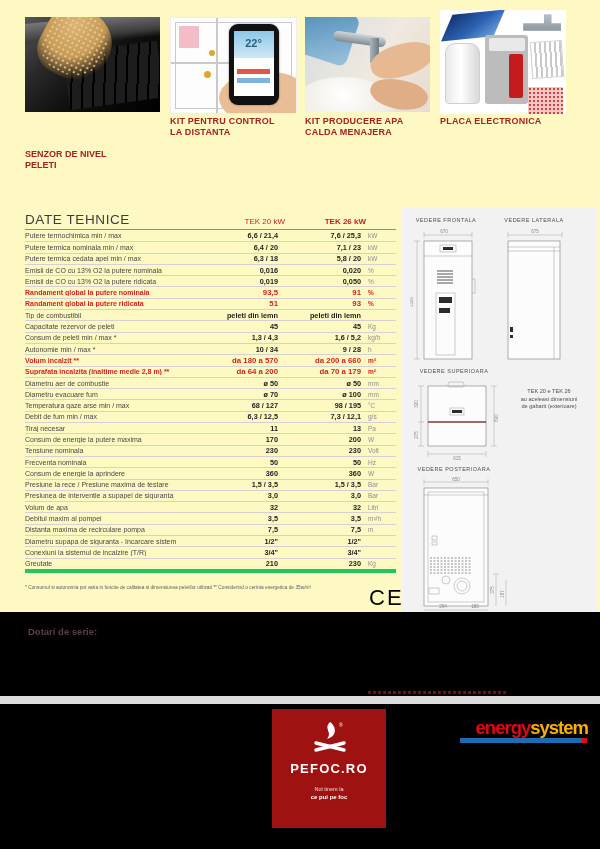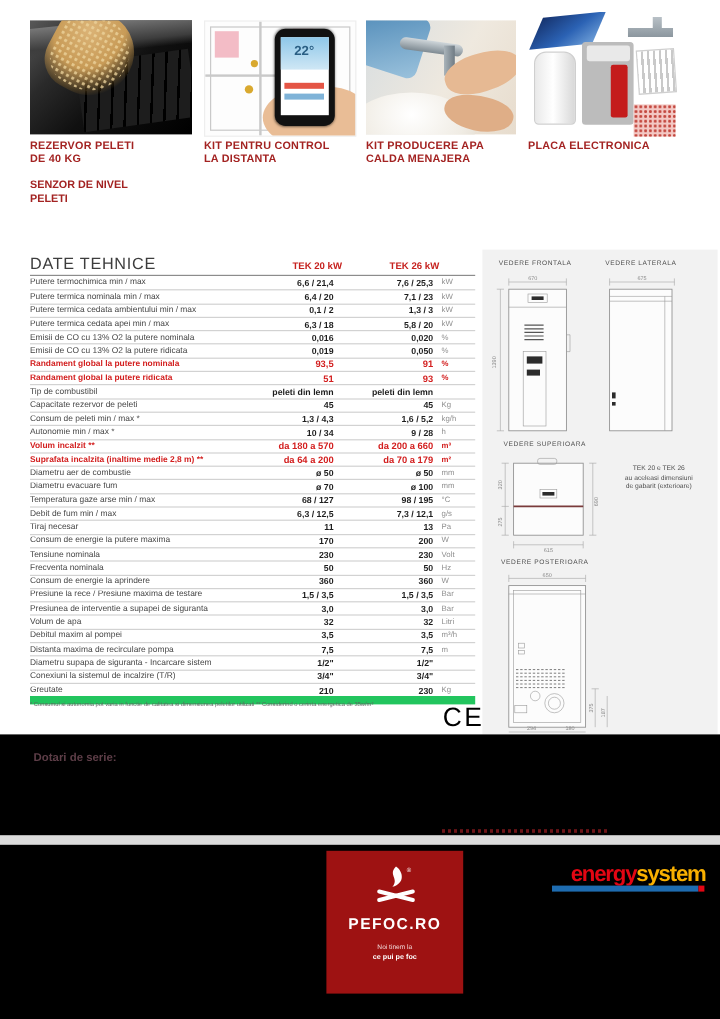--- a/index.html
+++ b/index.html
@@ -1,16 +1,16 @@
 <!DOCTYPE html>
 <html><head>
 <meta charset="utf-8">
 <style>
   html,body{margin:0;padding:0;background:#888;}
-  .page{position:relative;width:600px;height:849px;background:#ffffff;overflow:hidden;
+  .page{position:relative;width:600px;height:849px;background:#fef9c3;overflow:hidden;
         font-family:"Liberation Sans",sans-serif;margin:0 auto;}
 
   
   .photo{position:absolute;top:17px;height:95px;overflow:hidden;}
   .p1{left:25px;width:135px;background:linear-gradient(135deg,#585858 0%,#2a2a2a 28%,#101010 55%,#000 100%);}
   .p1 .rim{position:absolute;left:0;top:0;width:100%;height:26px;background:linear-gradient(180deg,#777 0%,#3d3d3d 70%,transparent 100%);transform:skewY(-6deg);}
   .p1 .grid{position:absolute;right:0;top:30px;width:70%;height:60%;background:repeating-linear-gradient(100deg,#1d1d1d 0 9px,#000 9px 11px);transform:rotate(-8deg);}
   .p1 .pellets{position:absolute;left:12%;top:-8%;width:52%;height:75%;border-radius:45% 55% 60% 40%;
        background:radial-gradient(ellipse at 35% 25%,#dcb477 0%,#c89b57 45%,rgba(120,90,40,.4) 70%,transparent 78%);transform:rotate(28deg);}
   .p1 .pellets::after{content:"";position:absolute;inset:6%;border-radius:inherit;
@@ -53,23 +53,23 @@
   .caption{position:absolute;top:116px;width:132px;font-size:9px;line-height:10.5px;
            font-weight:bold;color:#a32322;text-transform:uppercase;letter-spacing:.2px;}
   .cap1{left:25px}.cap2{left:170px}.cap3{left:305px}.cap4{left:440px}
   .senzor{position:absolute;left:25px;top:149px;width:150px;font-size:9px;line-height:10.5px;
           font-weight:bold;color:#a32322;}
 
   
   .table{position:absolute;left:25px;top:208px;width:371px;}
   .thead{position:relative;height:21px;}
   .ttitle{position:absolute;left:0;bottom:2px;font-size:13.5px;color:#3d3d3d;letter-spacing:.6px;}
-  .col1{position:absolute;right:111px;bottom:3px;font-size:8px;font-weight:bold;color:#c6211e;}
+  .col1{position:absolute;right:111px;bottom:3px;font-size:8px;font-weight:normal;color:#c6211e;}
   .col2{position:absolute;right:30px;bottom:3px;font-size:8px;font-weight:bold;color:#c6211e;}
-  .rows{border-top:1.2px solid #8c8c8c;border-bottom:7px solid #22c55e;}
+  .rows{border-top:1.2px solid #8c8c8c;border-bottom:4px solid #22c55e;}
   .trow{display:grid;grid-template-columns:184px 71px 83px 33px;align-items:center;height:11.3px;box-sizing:border-box;}
   .trow + .trow{border-top:1px solid #d2d2d2;}
   .c-label{font-size:7px;color:#474747;white-space:nowrap;overflow:hidden;}
   .c-v1,.c-v2{font-size:7.3px;font-weight:bold;color:#1d1d1d;text-align:right;padding-right:2px;white-space:nowrap;}
   .c-unit{font-size:6.5px;color:#8f8f8f;padding-left:5px;}
   .trow.red .c-label,.trow.red .c-v1,.trow.red .c-v2,.trow.red .c-unit{color:#d31f1f;font-weight:bold;}
   .trow.red .c-v1,.trow.red .c-v2{font-size:7.8px;}
   .footnote{position:absolute;left:25px;top:585px;width:352px;font-size:4.8px;color:#606060;}
   .ce{position:absolute;left:369px;top:585px;font-size:22px;color:#000;font-weight:500;letter-spacing:2px;}
 
@@ -156,24 +156,20 @@
   </div>
   <div class="photo p4">
     <div class="solar"></div>
     <div class="tap"></div>
     <div class="cyl"></div>
     <div class="boiler"></div>
     <div class="plates"></div>
     <div class="mat"></div>
   </div>
 
-  <div class="caption cap1">
-    <div>REZERVOR PELETI</div>
-    <div>DE 40 KG</div>
-  </div>
   <div class="caption cap2">
     <div>KIT PENTRU CONTROL</div>
     <div>LA DISTANTA</div>
   </div>
   <div class="caption cap3">
     <div>KIT PRODUCERE APA</div>
     <div>CALDA MENAJERA</div>
   </div>
   <div class="caption cap4">
     <div>PLACA ELECTRONICA</div>
@@ -193,26 +189,20 @@
         <div class="trow">
       <span class="c-label">Putere termochimica min / max</span>
       <span class="c-v1">6,6 / 21,4</span>
       <span class="c-v2">7,6 / 25,3</span>
       <span class="c-unit">kW</span>
     </div>
         <div class="trow">
       <span class="c-label">Putere termica nominala min / max</span>
       <span class="c-v1">6,4 / 20</span>
       <span class="c-v2">7,1 / 23</span>
-      <span class="c-unit">kW</span>
-    </div>
-        <div class="trow">
-      <span class="c-label">Putere termica cedata ambientului min / max</span>
-      <span class="c-v1">0,1 / 2</span>
-      <span class="c-v2">1,3 / 3</span>
       <span class="c-unit">kW</span>
     </div>
         <div class="trow">
       <span class="c-label">Putere termica cedata apei min / max</span>
       <span class="c-v1">6,3 / 18</span>
       <span class="c-v2">5,8 / 20</span>
       <span class="c-unit">kW</span>
     </div>
         <div class="trow">
       <span class="c-label">Emisii de CO cu 13% O2 la putere nominala</span>

